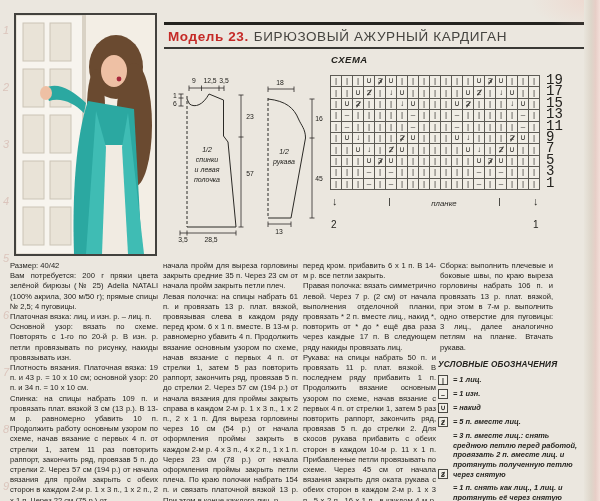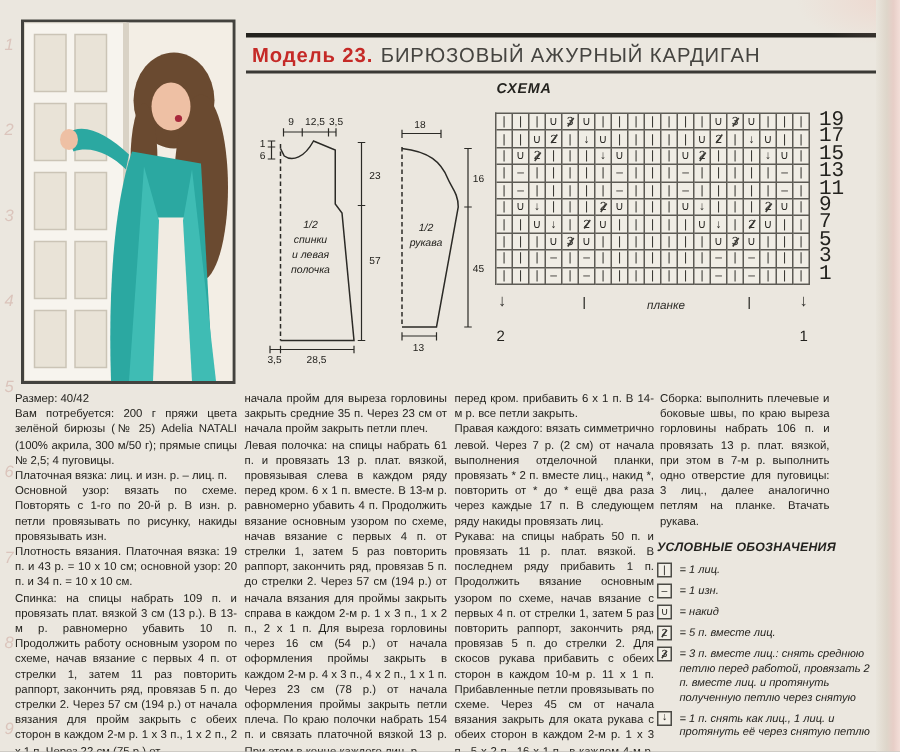--- a/index.html
+++ b/index.html
@@ -57,21 +57,21 @@
   .tcol p { margin:0; }
   .tcol b { font-weight:normal; }
   #col1 { left:10px;  width:148px; }
   #col2 { left:163px; width:135px; }
   #col3 { left:303px; width:133px; }
   #col4 { left:440px; width:113px; }
 
   
   .legend { position:absolute; left:438px; top:360px; width:142px; }
   .legend-title { font-size:8.2px; font-weight:bold; font-style:italic; margin-bottom:6px; letter-spacing:.2px; }
-  .legend-item { display:flex; gap:5px; margin-bottom:4px; align-items:flex-start; }
+  .legend-item { display:flex; gap:5px; margin-bottom:4px; align-items:flex-end;font-weight:bold; }
   .sym-box { flex:0 0 auto; width:10px; height:10px; border:1px solid #4b4a45; background:#f2efe7;
              display:flex; align-items:center; justify-content:center; font-size:7px; position:relative; }
   .legend-text { font-size:7.4px; font-style:italic; line-height:1.3; }
 </style>
 </head>
 <body>
 
 <div class="page">
 
   <div>
@@ -406,21 +406,21 @@
       <p><b>Основной узор:</b> вязать по схеме. Повторять с 1-го по 20-й р. В изн. р. петли провязывать по рисунку, накиды провязывать изн.</p>
       <p><b>Плотность вязания.</b> Платочная вязка: 19 п. и 43 р. = 10 х 10 см; основной узор: 20 п. и 34 п. = 10 х 10 см.</p>
       <p><b>Спинка:</b> на спицы набрать 109 п. и провязать плат. вязкой 3 см (13 р.). В 13-м р. равномерно убавить 10 п. Продолжить работу основным узором по схеме, начав вязание с первых 4 п. от стрелки 1, затем 11 раз повторить раппорт, закончить ряд, провязав 5 п. до стрелки 2. Через 57 см (194 р.) от начала вязания для пройм закрыть с обеих сторон в каждом 2-м р. 1 х 3 п., 1 х 2 п., 2 х 1 п. Через 22 см (75 р.) от</p>
     </div>
   <div class="tcol" id="col2">
       <p>начала пройм для выреза горловины закрыть средние 35 п. Через 23 см от начала пройм закрыть петли плеч.</p>
       <p><b>Левая полочка:</b> на спицы набрать 61 п. и провязать 13 р. плат. вязкой, провязывая слева в каждом ряду перед кром. 6 х 1 п. вместе. В 13-м р. равномерно убавить 4 п. Продолжить вязание основным узором по схеме, начав вязание с первых 4 п. от стрелки 1, затем 5 раз повторить раппорт, закончить ряд, провязав 5 п. до стрелки 2. Через 57 см (194 р.) от начала вязания для проймы закрыть справа в каждом 2-м р. 1 х 3 п., 1 х 2 п., 2 х 1 п. Для выреза горловины через 16 см (54 р.) от начала оформления проймы закрыть в каждом 2-м р. 4 х 3 п., 4 х 2 п., 1 х 1 п. Через 23 см (78 р.) от начала оформления проймы закрыть петли плеча. По краю полочки набрать 154 п. и связать платочной вязкой 13 р. При этом в конце каждого лиц. р.</p>
     </div>
   <div class="tcol" id="col3">
       <p>перед кром. прибавить 6 х 1 п. В 14-м р. все петли закрыть.</p>
-      <p><b>Правая каждого:</b> вязать симметрично левой. Через 7 р. (2 см) от начала выполнения отделочной планки, провязать * 2 п. вместе лиц., накид *, повторить от * до * ещё два раза через каждые 17 п. В следующем ряду накиды провязать лиц.</p>
+      <p><b>Правая полочка:</b> вязать симметрично левой. Через 7 р. (2 см) от начала выполнения отделочной планки, провязать * 2 п. вместе лиц., накид *, повторить от * до * ещё два раза через каждые 17 п. В следующем ряду накиды провязать лиц.</p>
       <p><b>Рукава:</b> на спицы набрать 50 п. и провязать 11 р. плат. вязкой. В последнем ряду прибавить 1 п. Продолжить вязание основным узором по схеме, начав вязание с первых 4 п. от стрелки 1, затем 5 раз повторить раппорт, закончить ряд, провязав 5 п. до стрелки 2. Для скосов рукава прибавить с обеих сторон в каждом 10-м р. 11 х 1 п. Прибавленные петли провязывать по схеме. Через 45 см от начала вязания закрыть для оката рукава с обеих сторон в каждом 2-м р. 1 х 3 п., 5 х 2 п., 16 х 1 п., в каждом 4-м р. 2 х 2 п. Закрыть оставшиеся 7 п.</p>
     </div>
   <div class="tcol" id="col4">
       <p><b>Сборка:</b> выполнить плечевые и боковые швы, по краю выреза горловины набрать 106 п. и провязать 13 р. плат. вязкой, при этом в 7-м р. выполнить одно отверстие для пуговицы: 3 лиц., далее аналогично петлям на планке. Втачать рукава.</p>
     </div>
 
   <div class="legend">
     <div class="legend-title">УСЛОВНЫЕ ОБОЗНАЧЕНИЯ</div>
     <div>
         <div class="legend-item">

